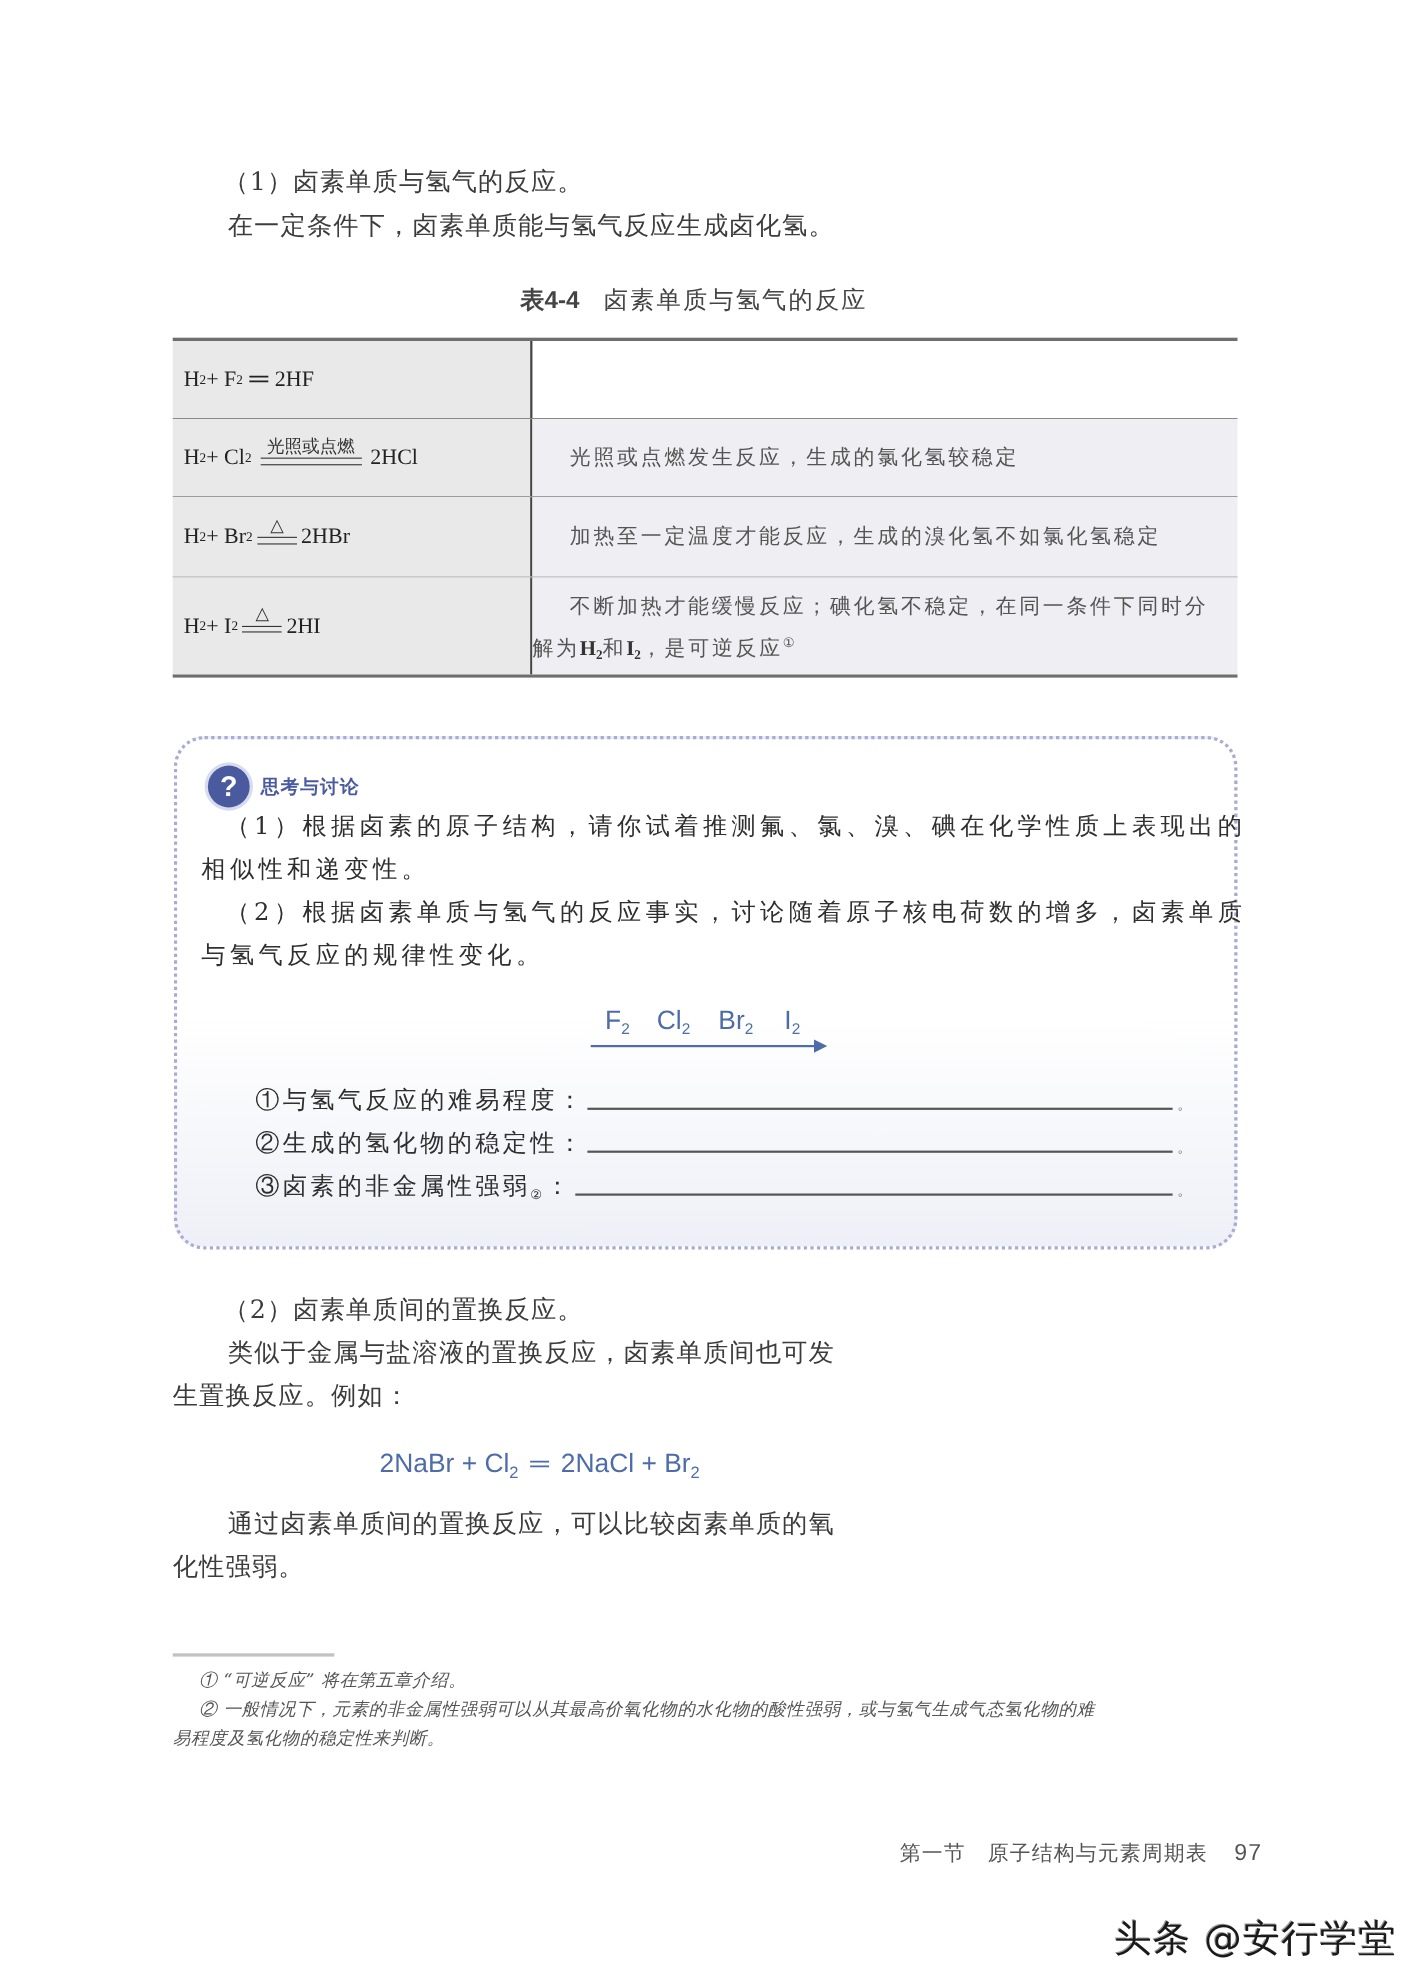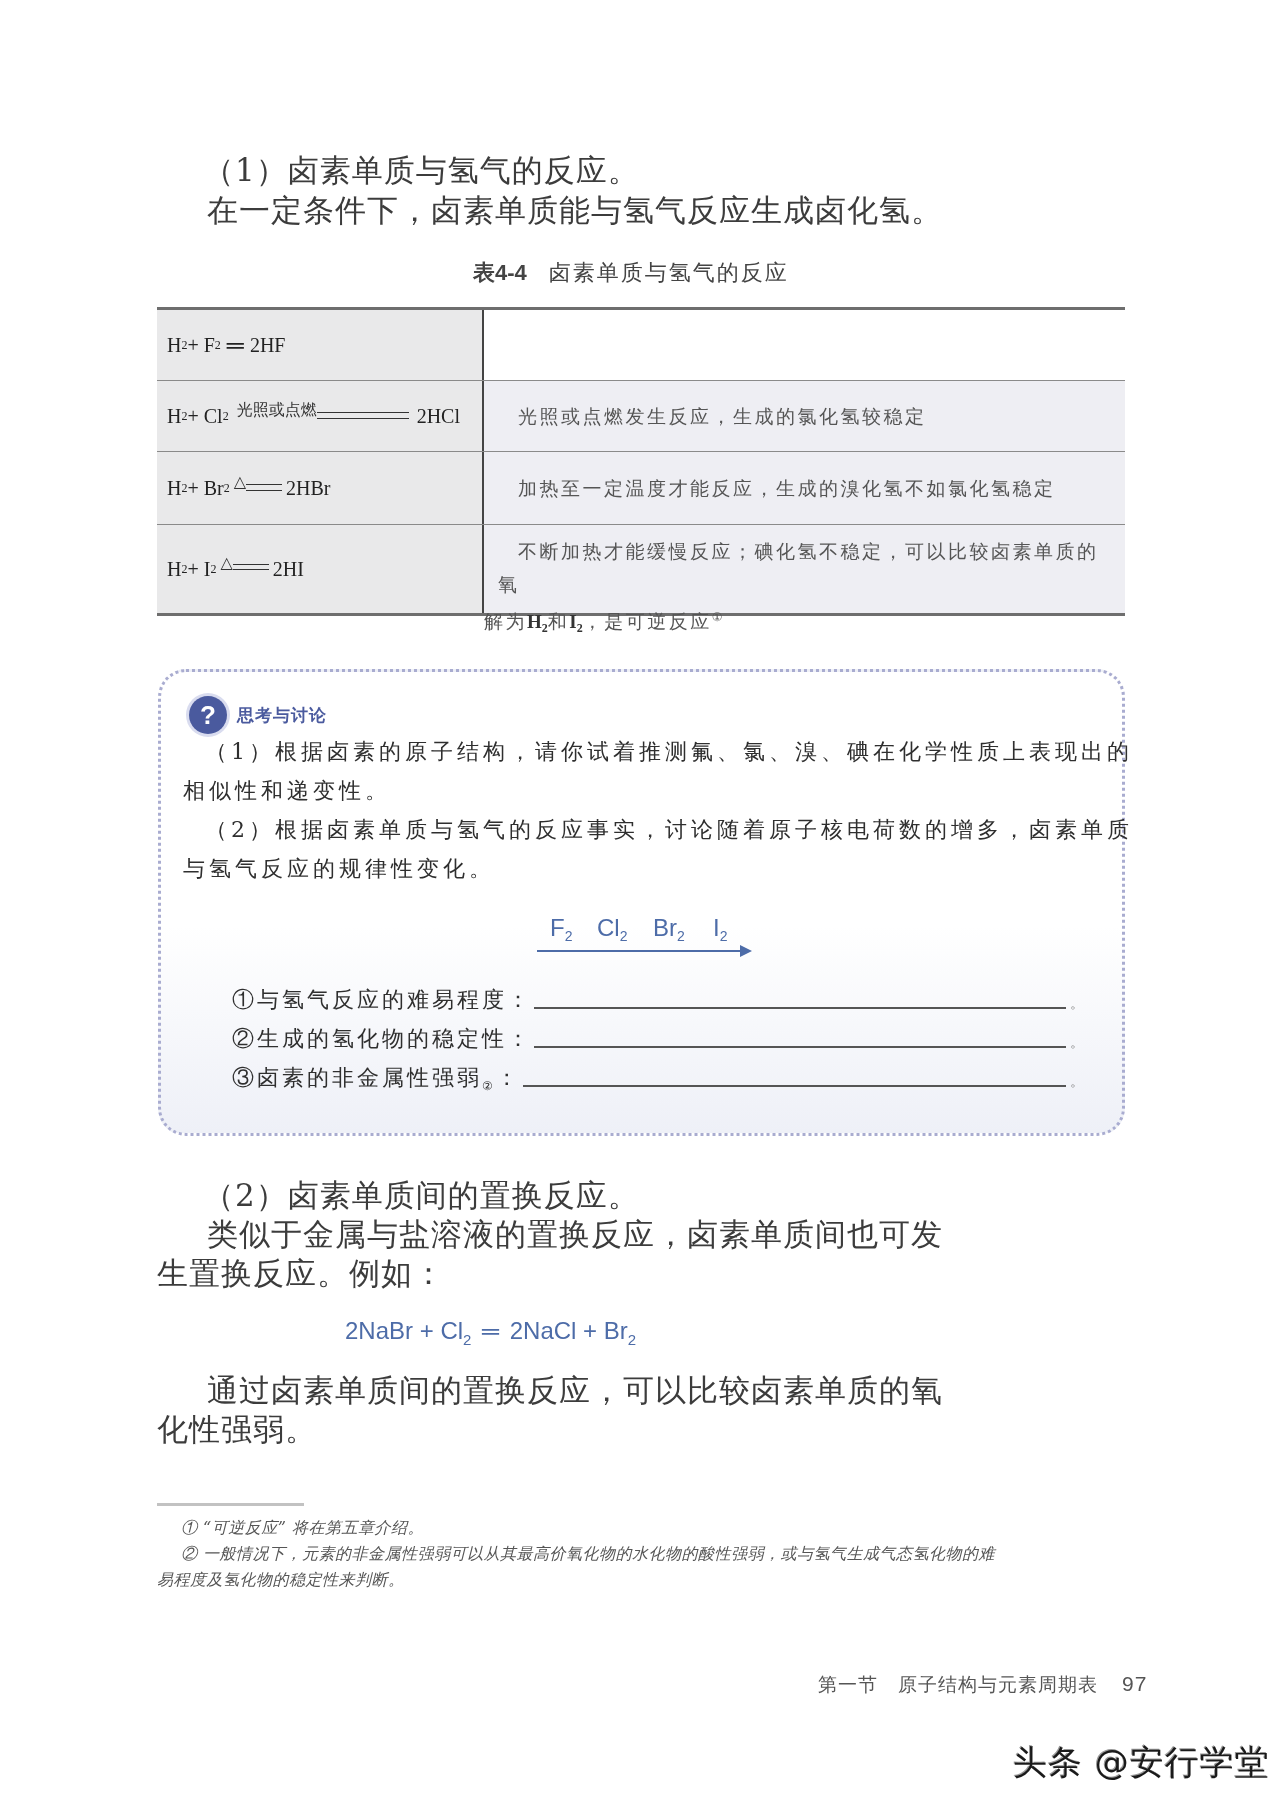--- a/index.html
+++ b/index.html
@@ -1,38 +1,38 @@
 <!DOCTYPE html>
 <html><head>
 <meta charset="utf-8">
 <style>
   html, body { margin:0; padding:0; }
   body {
     width:1287px; height:1799px; background:#ffffff; position:relative; overflow:hidden;
     font-family:"DejaVu Serif","Liberation Serif",serif; color:#3a3a3a;
   }
   .abs { position:absolute; }
-  .txt { font-size:31px; letter-spacing:1px; color:#3c3c3c; white-space:nowrap;text-align:center; }
+  .txt { font-size:23px; letter-spacing:1px; color:#3c3c3c; white-space:nowrap;text-align:center; }
   .caption { font-size:22px; color:#444; letter-spacing:2px; }
   .caption b { font-family:"Liberation Sans",sans-serif; font-weight:bold; letter-spacing:0; margin-right:22px; }
 
   
   .tbl { position:absolute; left:157px; top:307px; width:968px; border-top:3px solid #6e6e6e; border-bottom:3px solid #6e6e6e; }
   .row { display:flex; border-top:1.5px solid #8a8a8a; }
   .row:first-child { border-top:none; }
   .c1 { width:327px; background:#e9e9ea; border-right:2px solid #444; display:flex; align-items:center; padding-left:10px; box-sizing:border-box;
         font-family:"Liberation Serif",serif; font-size:20px; color:#222; }
   .c2 { flex:1; background:#eeeef3; display:flex; align-items:center; padding:0 12px 0 14px; box-sizing:border-box;
         font-size:19px; color:#555; letter-spacing:2.5px; line-height:33px; }
   .c2 .first { text-indent:20px; }
   .r1 { height:70px; } .r2 { height:70px; } .r3 { height:72px; } .r4 { height:88px; }
   sub { font-size:12px; vertical-align:-4px; }
   sup { font-size:12px; }
   .eq { margin:0 6px; }
-  .cond { display:inline-flex; flex-direction:row; align-items:flex-end; margin:0 8px; vertical-align:middle; position:relative; top:-6px; }
+  .cond { display:inline-flex; flex-direction:column; align-items:center; margin:0 8px; vertical-align:middle; position:relative; top:-6px; }
   .cond .lbl { font-size:16px; line-height:18px; color:#333; }
   .cond .dbl { height:5px; border-top:1.5px solid #333; border-bottom:1.5px solid #333; }
   .cond .rev { position:relative; height:9px; }
   .cond .rev:before { content:""; position:absolute; left:0; right:0; top:1px; border-top:1.5px solid #333; }
   .cond .rev:after { content:""; position:absolute; left:0; right:0; top:6px; border-top:1.5px solid #333; }
 
   
   .box { position:absolute; left:158px; top:669px; width:967px; height:467px; border:3px dotted #a9acd0; border-radius:28px;
          background:linear-gradient(#ffffff 0%, #ffffff 55%, #eef0f7 100%); box-sizing:border-box; }
   .box-title { position:absolute; left:28px; top:24px; display:flex; align-items:center; }
@@ -117,21 +117,21 @@
         <sub>2</sub>
         <span> + I</span>
         <sub>2</sub>
       <span class="cond" style="margin:0 4px;">
           <span class="lbl">△</span>
           <span class="rev" style="width:36px;"></span>
         </span>
       <span>2HI</span>
     </div>
     <div class="c2" style="display:block; padding-top:10px;">
-      <div class="first">不断加热才能缓慢反应；碘化氢不稳定，可以比较卤素单质的氧</div>
+      <div class="first">不断加热才能缓慢反应；碘化氢不稳定，在同一条件下同时分</div>
       <div style="margin-left:-14px; padding-left:0;">
         <span>解为</span><b style="font-family:'Liberation Serif',serif; color:#333; letter-spacing:0;"><span>H</span><sub>2</sub></b><span>和</span><b style="font-family:'Liberation Serif',serif; color:#333; letter-spacing:0;"><span>I</span><sub>2</sub></b><span>，是可逆反应</span><sup>①</sup>
       </div>
     </div>
   </div>
 </div>
 
 <div class="box">
   <div class="box-title">
     <span class="q">?</span>

